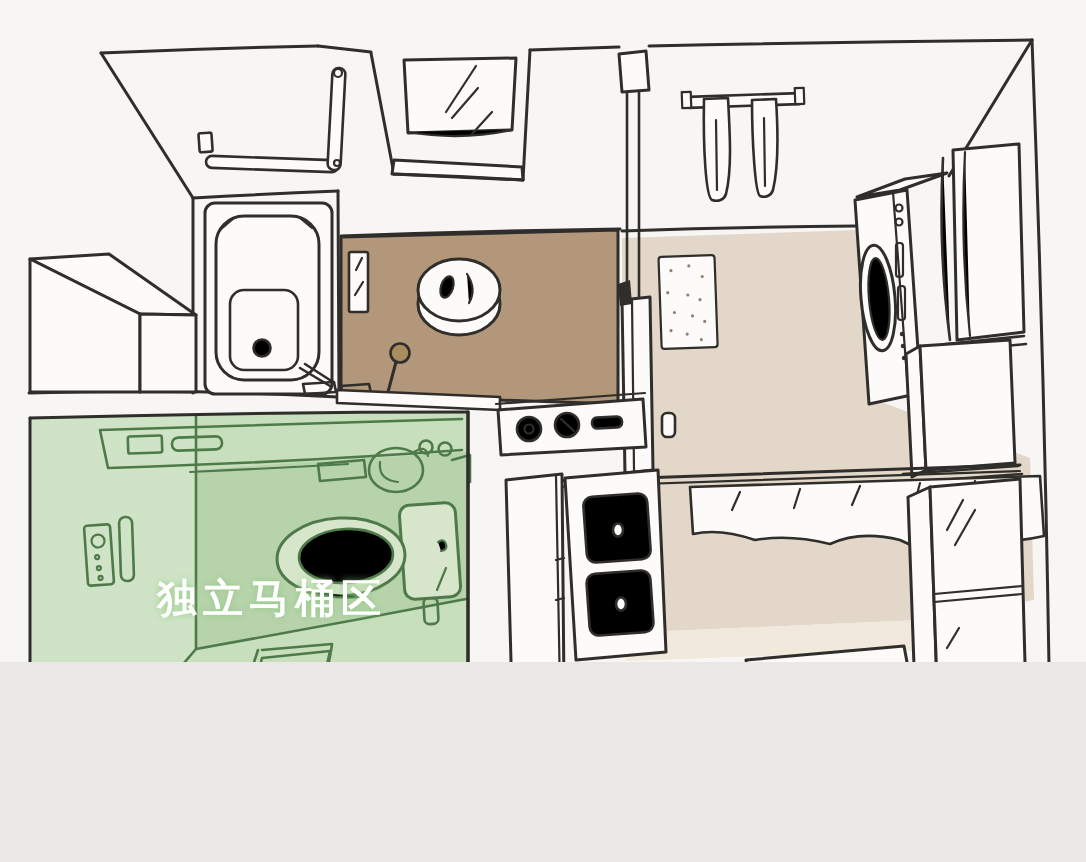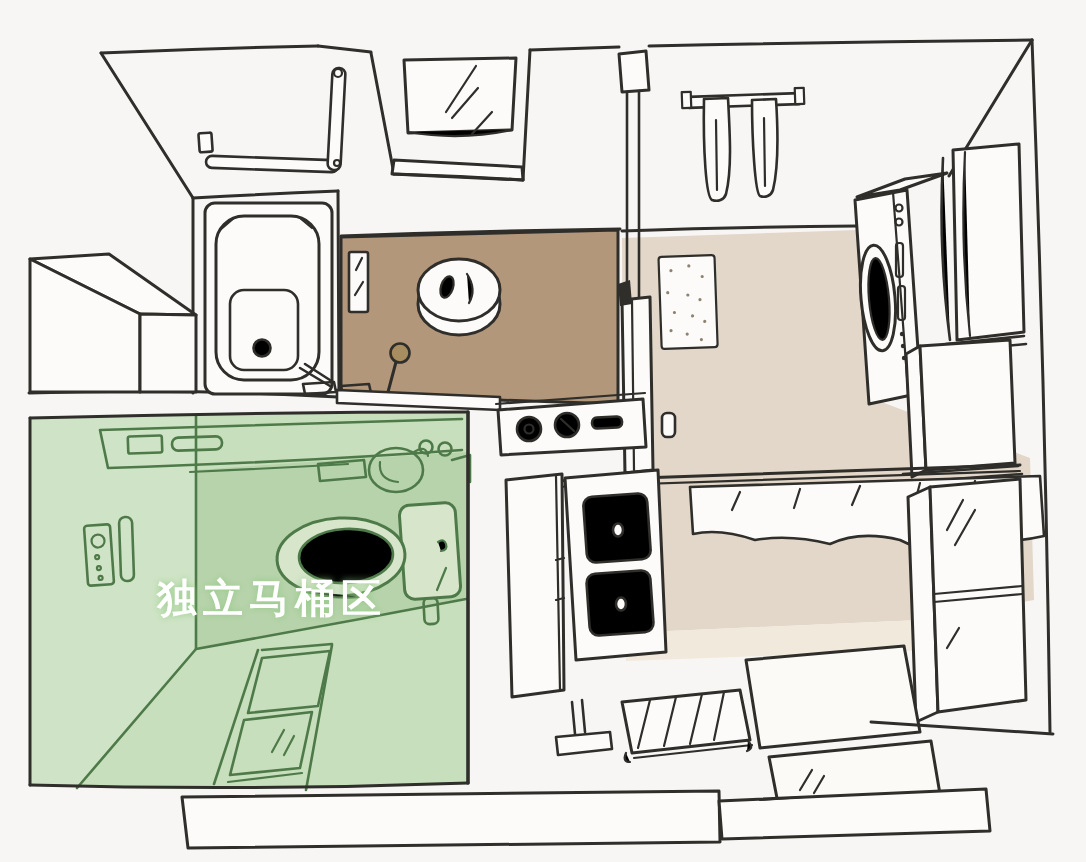--- a/index.html
+++ b/index.html
@@ -1,16 +1,16 @@
 <!DOCTYPE html>
 <html><head>
 <meta charset="utf-8">
 <style>
   html,body{margin:0;padding:0;background:#e9e8e6;}
-  .stage{width:1086px;height:862px;margin:0 auto;position:relative;overflow:hidden;}
+  .stage{width:1086px;height:662px;margin:0 auto;position:relative;overflow:hidden;}
   svg{display:block;width:1086px;height:862px;}
   
   .s3{stroke-width:3;stroke-linecap:round;stroke-linejoin:round;}
   .s35{stroke-width:3.6;stroke-linecap:round;stroke-linejoin:round;}
   .s2{stroke-width:2.2;stroke-linecap:round;stroke-linejoin:round;}
   .s25{stroke-width:2.6;stroke-linecap:round;stroke-linejoin:round;}
   .ln *{fill:none;}
   .paper{fill:#fcfbf9;}
   .paper2{fill:#fbfaf7;}
   .inkfill{fill:#2f2e2b;stroke:none;}

